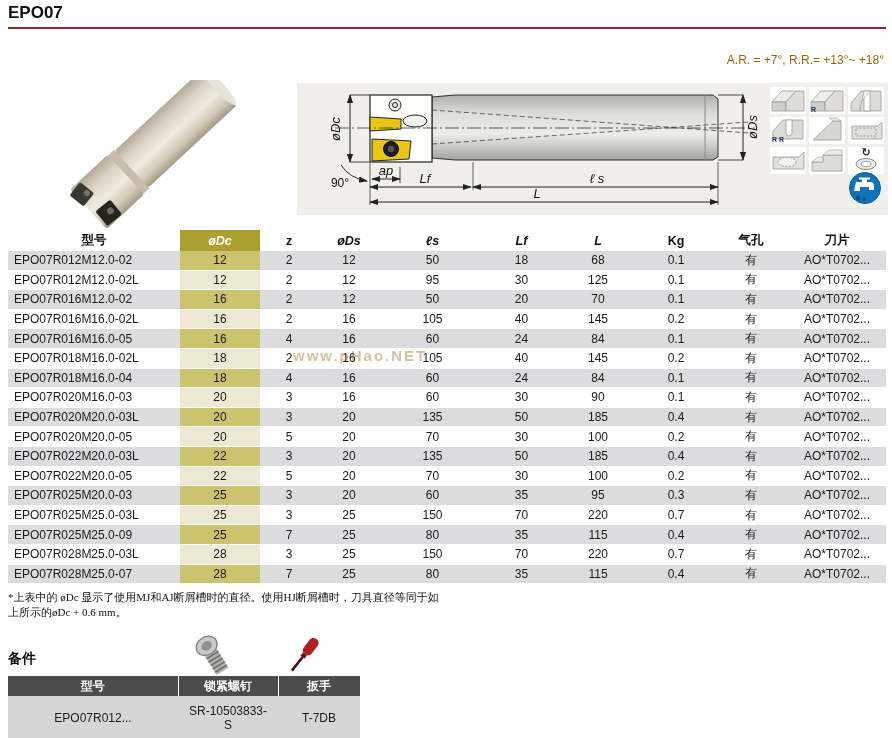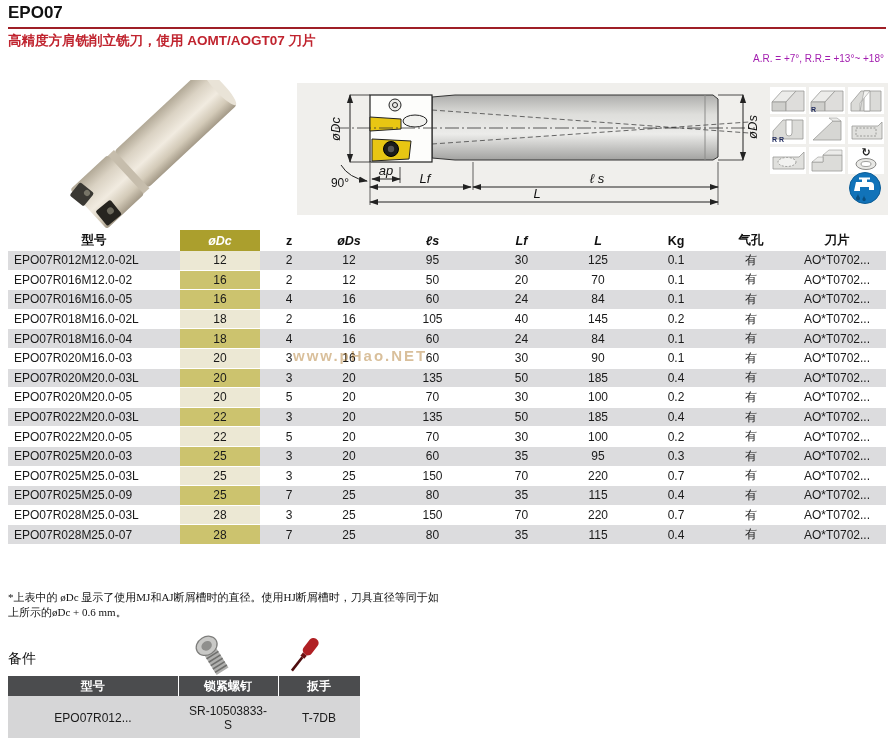--- a/index.html
+++ b/index.html
@@ -3,21 +3,21 @@
 <meta charset="utf-8">
 <style>
   html,body{margin:0;padding:0;background:#fff;}
   #page{position:relative;width:892px;height:738px;background:#fff;overflow:hidden;
         font-family:"Liberation Sans","DejaVu Sans",sans-serif;color:#1a1a1a;}
   .abs{position:absolute;}
   
   .title{left:8px;top:3px;font-size:17px;font-weight:bold;color:#111;}
   .redline{left:8px;top:27px;width:878px;border-top:2px solid #9f1f26;}
   .subtitle{left:8px;top:32px;font-size:13.5px;font-weight:bold;color:#c0242f;}
-  .angles{right:8px;top:53px;font-size:10px;color:#a21caf;}
+  .angles{right:8px;top:53px;font-size:12px;color:#a16207;}
   
   .panel{left:297px;top:83px;width:591px;height:132px;background:#f0efec;}
   .photo{left:55px;top:80px;}
   
   .icongrid{left:473px;top:4px;width:114px;display:grid;grid-template-columns:repeat(3,36px);
             grid-auto-rows:27px;gap:3px;}
   .tile{background:#fff;position:relative;}
   .tile .rlab{position:absolute;left:2px;bottom:0px;font-size:7px;font-weight:bold;color:#1f2a5e;line-height:8px;}
   .coolant{left:551px;top:88px;}
   
@@ -35,38 +35,37 @@
   .w0{width:172px}.w1{width:80px}.w2{width:58px}.w3{width:62px}.w4{width:105px}
   .w5{width:73px}.w6{width:80px}.w7{width:76px}.w8{width:74px}.w9{width:98px}
   
   .wm{left:293px;top:347px;font-size:15px;font-weight:bold;letter-spacing:2px;
       color:#a16207;opacity:.4;pointer-events:none;}
   
   .fnote{top:590px;font-size:11px;line-height:1.4;color:#111;font-family:Liberation Serif, serif;}
   .fnote.l{left:8px;width:432px;}
   .fnote.r{left:448px;width:438px;}
   
-  .spares-label{left:8px;top:650px;font-size:14px;font-weight:normal;color:#111;}
+  .spares-label{left:8px;top:650px;font-size:14px;font-weight:bold;color:#111;}
   .screwicon{left:192px;top:634px;}
   .drivericon{left:283px;top:634px;}
   #sparestable{left:8px;top:676px;width:352px;font-size:12px;border-bottom:1px solid #b5b5b5;}
   #sparestable th{height:20px;background:#4b4c4e;color:#fff;font-weight:bold;text-align:center;padding:0;border-right:1px solid #fff;}
   #sparestable td{height:21px;text-align:center;padding:8px;border-bottom:1px solid #fff;margin-top:23px;}
   #sparestable tbody tr:nth-child(odd) td{background:#d6d6d7;}
   .sw0{width:170px}.sw1{width:100px}.sw2{width:82px}
   svg text{font-family:"Liberation Sans","DejaVu Sans",sans-serif;}
 </style>
 </head>
 <body>
 
 <div id="page">
 
   <div class="abs title">EPO07</div>
   <div class="abs redline"></div>
-  <div class="abs subtitle">高精度方肩铣削立铣刀，使用 AOMT/AOGT07 刀片</div>
   <div class="abs angles">A.R. = +7°, R.R.= +13°~ +18°</div>
 
   <svg class="abs photo" width="230" height="148" viewBox="0 0 230 148">
     <defs>
       <linearGradient id="gT" x1="0" y1="0" x2="0" y2="1">
         <stop offset="0" stop-color="#b2a997"></stop>
           <stop offset="0.25" stop-color="#dad2c3"></stop>
         <stop offset="0.55" stop-color="#f1ebe0"></stop>
           <stop offset="0.8" stop-color="#d3cab8"></stop>
         <stop offset="1" stop-color="#a39987"></stop>
@@ -224,40 +223,64 @@
           <th class="dim ">ℓs</th>
           <th class="dim ">Lf</th>
           <th class="dim ">L</th>
           <th class="">Kg</th>
           <th class="">气孔</th>
           <th class="">刀片</th>
         </tr>
       </thead>
     <tbody>
         <tr>
+          <td class="c0">EPO07R012M12.0-02</td>
+          <td class="c1 khaki">12</td>
+          <td class="c2">2</td>
+          <td class="c3">12</td>
+          <td class="c4">50</td>
+          <td class="c5">18</td>
+          <td class="c6">68</td>
+          <td class="c7">0.1</td>
+          <td class="c8">有</td>
+          <td class="c9">AO*T0702...</td>
+        </tr>
+        <tr>
           <td class="c0">EPO07R012M12.0-02L</td>
           <td class="c1 khaki-l">12</td>
           <td class="c2">2</td>
           <td class="c3">12</td>
           <td class="c4">95</td>
           <td class="c5">30</td>
           <td class="c6">125</td>
           <td class="c7">0.1</td>
           <td class="c8">有</td>
           <td class="c9">AO*T0702...</td>
         </tr>
         <tr>
           <td class="c0">EPO07R016M12.0-02</td>
           <td class="c1 khaki">16</td>
           <td class="c2">2</td>
           <td class="c3">12</td>
           <td class="c4">50</td>
           <td class="c5">20</td>
           <td class="c6">70</td>
           <td class="c7">0.1</td>
+          <td class="c8">有</td>
+          <td class="c9">AO*T0702...</td>
+        </tr>
+        <tr>
+          <td class="c0">EPO07R016M16.0-02L</td>
+          <td class="c1 khaki-l">16</td>
+          <td class="c2">2</td>
+          <td class="c3">16</td>
+          <td class="c4">105</td>
+          <td class="c5">40</td>
+          <td class="c6">145</td>
+          <td class="c7">0.2</td>
           <td class="c8">有</td>
           <td class="c9">AO*T0702...</td>
         </tr>
         <tr>
           <td class="c0">EPO07R016M16.0-05</td>
           <td class="c1 khaki">16</td>
           <td class="c2">4</td>
           <td class="c3">16</td>
           <td class="c4">60</td>
           <td class="c5">24</td>

